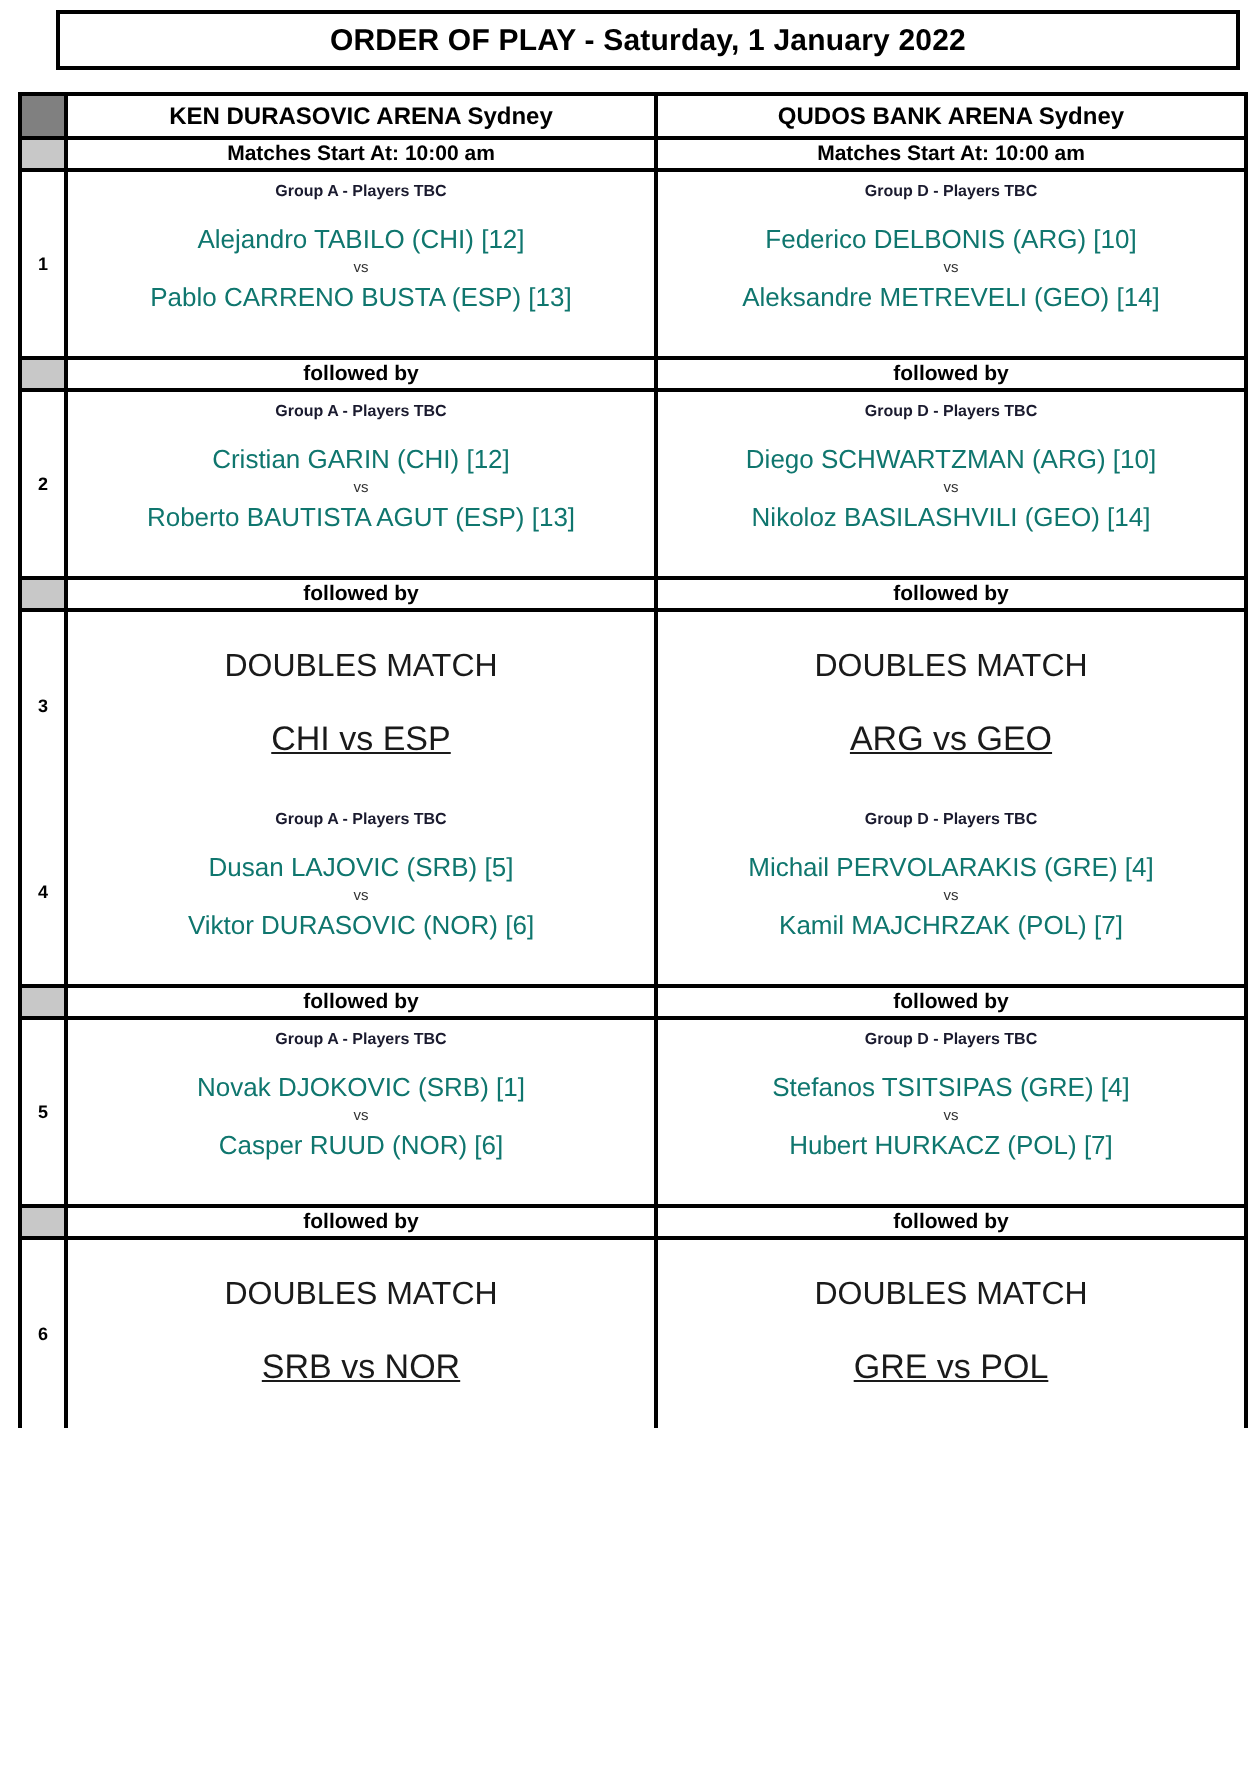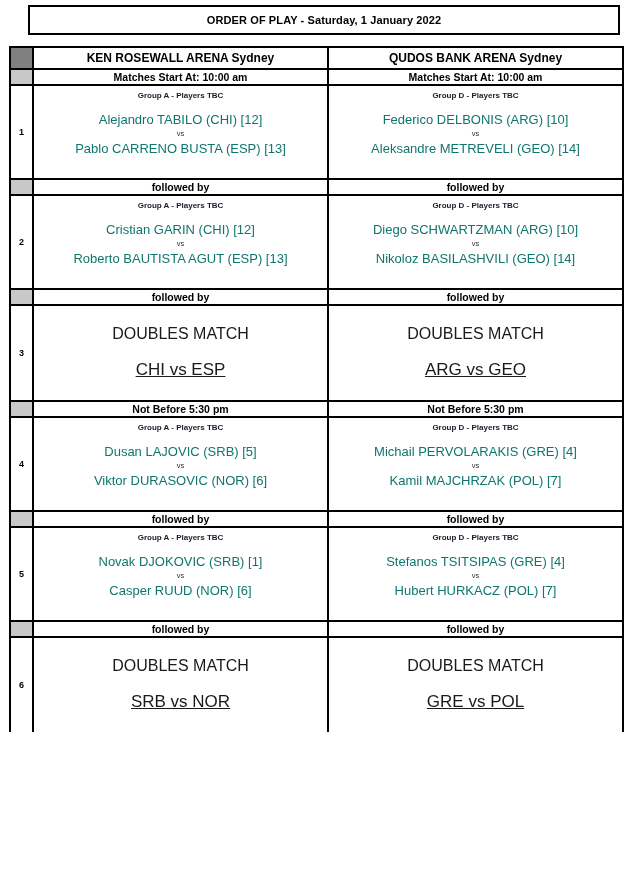--- a/index.html
+++ b/index.html
@@ -30,21 +30,21 @@
     width: 592px;
     height: 30px;
     border: 2.5px solid #000000;
     background: #ffffff;
     box-sizing: border-box;
     display: flex;
     align-items: center;
     justify-content: center;
   }
   .title-text {
-    font-size: 11px;
+    font-size: 15px;
     font-weight: bold;
     letter-spacing: 0.1px;
     color: #000000;
     white-space: nowrap;
   }
 
   
   .op-table {
     position: absolute;
     left: 9px;
@@ -189,21 +189,21 @@
     <colgroup>
       <col class="col-num">
       <col class="col-court">
       <col class="col-court">
     </colgroup>
     <tbody>
 
       <tr class="row-arena">
         <td class="num-dark"></td>
         <td>
-          <div class="arena-name">KEN ROSEWALL ARENA Sydney</div>
+          <div class="arena-name">KEN DURASOVIC ARENA Sydney</div>
         </td>
         <td>
           <div class="arena-name">QUDOS BANK ARENA Sydney</div>
         </td>
       </tr>
 
       <tr class="row-start">
         <td class="num-light"></td>
         <td>
           <div class="start-time">Matches Start At: 10:00 am</div>
@@ -276,29 +276,20 @@
           <div class="dbl-teams">CHI vs ESP</div>
           <div class="pad-bottom"></div>
         </td>
         <td class="match-cell">
           <div class="dbl-title">DOUBLES MATCH</div>
           <div class="dbl-teams">ARG vs GEO</div>
           <div class="pad-bottom"></div>
         </td>
       </tr>
 
-      <tr class="row-sep">
-        <td class="num-light"></td>
-        <td>
-          <div class="sep-text">Not Before 5:30 pm</div>
-        </td>
-        <td>
-          <div class="sep-text">Not Before 5:30 pm</div>
-        </td>
-      </tr>
 
       <tr class="row-match">
         <td class="num-cell">4</td>
         <td class="match-cell">
           <div class="grp-label">Group A - Players TBC</div>
           <div class="player">Dusan LAJOVIC (SRB) [5]</div>
           <div class="vs">vs</div>
           <div class="player">Viktor DURASOVIC (NOR) [6]</div>
           <div class="pad-bottom"></div>
         </td>

